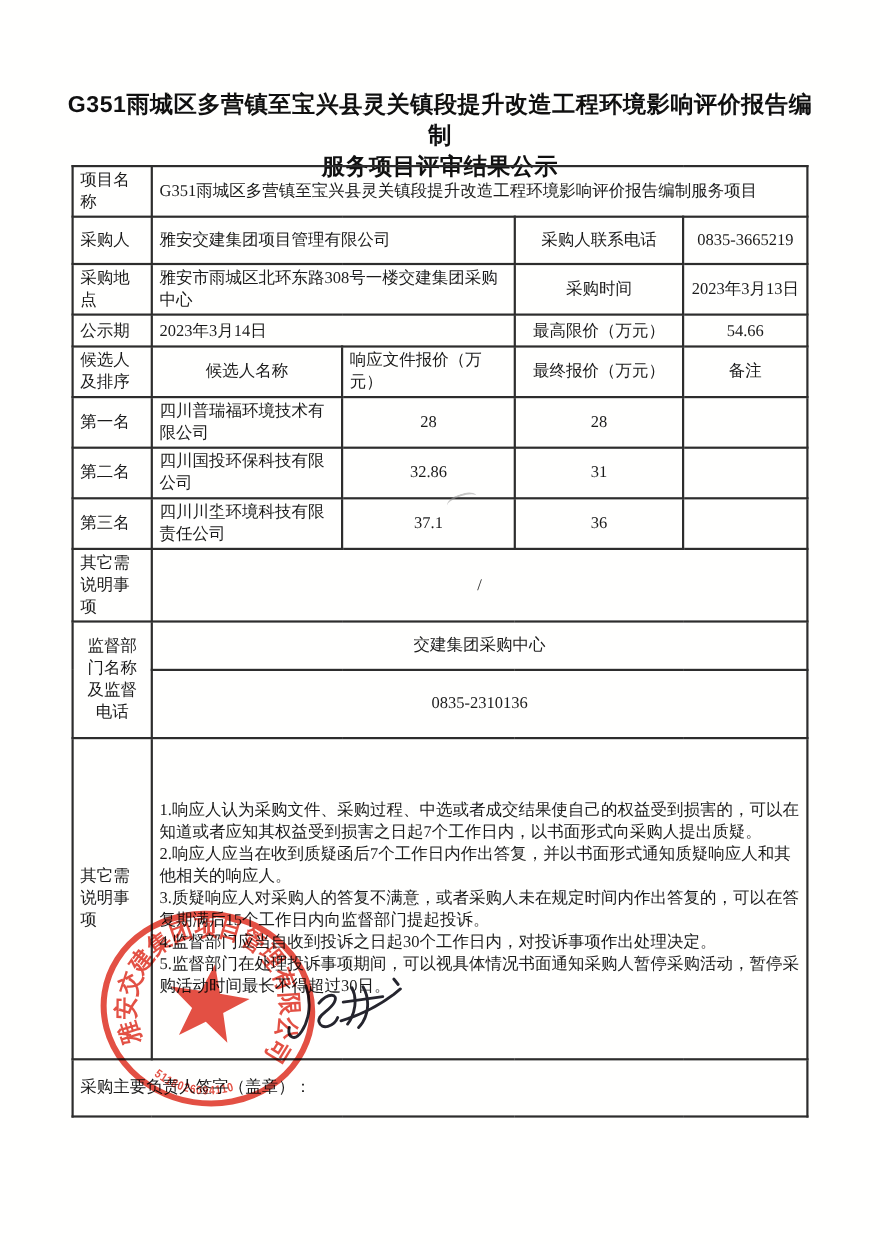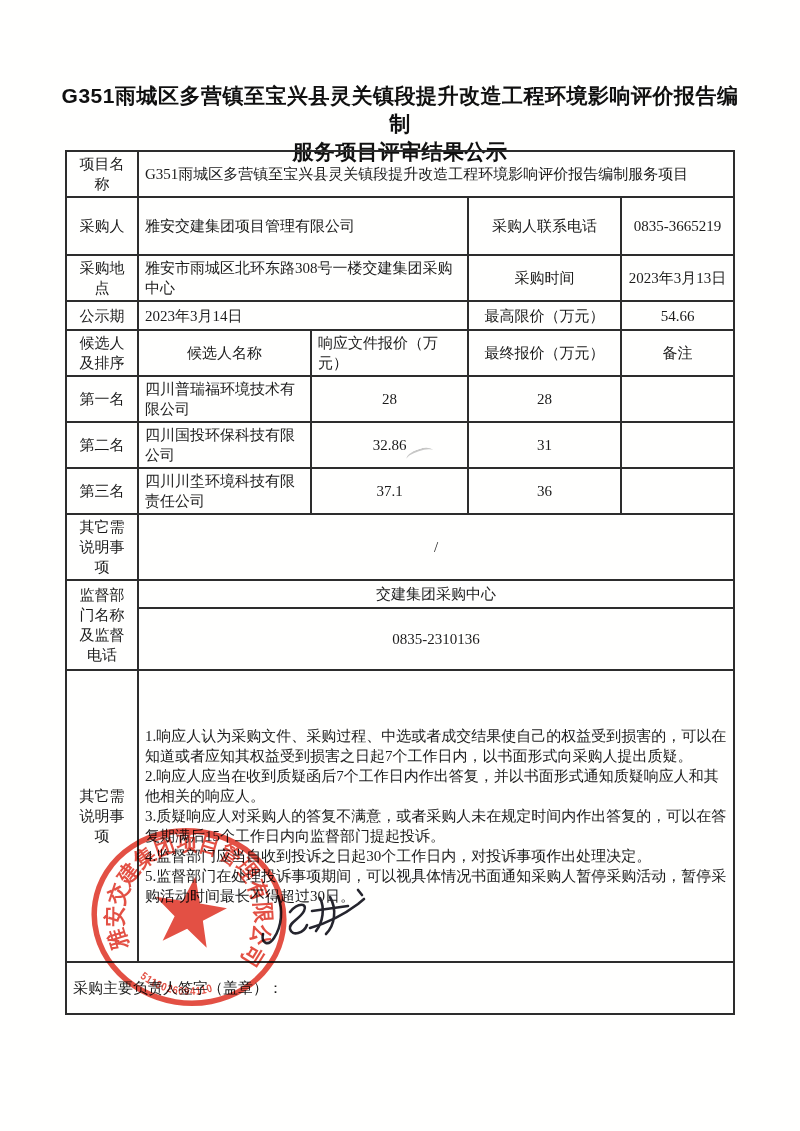--- a/index.html
+++ b/index.html
@@ -13,21 +13,21 @@
     font-size:21px;line-height:28px;color:#101010;letter-spacing:.5px;
   }
   table.main{
     position:absolute;left:65px;top:150px;width:668px;
     border-collapse:collapse;table-layout:fixed;
   }
   table.main td{
     border:2px solid #2d2d2d;padding:2px 6px;font-size:15px;line-height:20px;
     color:#1b1b1b;word-break:break-all;vertical-align:middle;background:transparent;
   }
-  td.lab{padding:2px 3px;text-align:center;}
+  td.lab{padding:2px 3px;}
   td.ctr{text-align:center;}
   td.num{text-align:center;font-family:"Liberation Serif","DejaVu Serif",serif;}
   td.hdr{text-align:left;padding:2px 11px;}
   td.notice{padding:6px 9px;line-height:27px;font-size:15px;}
   td.supv{text-align:center;}
   td.sig{padding:2px 5px;}
   
   .seal{
     position:absolute;left:86px;top:824px;width:208px;height:188px;
     opacity:.88;mix-blend-mode:multiply;pointer-events:none;
@@ -56,21 +56,21 @@
         <col style="width:173px">
         <col style="width:157px">
       <col style="width:153px">
         <col style="width:113px">
     </colgroup>
     <tbody>
         <tr style="height:40px">
       <td class="lab">项目名称</td>
       <td colspan="4">G351雨城区多营镇至宝兴县灵关镇段提升改造工程环境影响评价报告编制服务项目</td>
     </tr>
-    <tr style="height:58px">
+    <tr style="height:43px">
       <td class="lab">采购人</td>
       <td colspan="2">雅安交建集团项目管理有限公司</td>
       <td class="ctr">采购人联系电话</td>
       <td class="ctr">0835-3665219</td>
     </tr>
     <tr style="height:42px">
       <td class="lab">采购地点</td>
       <td colspan="2">雅安市雨城区北环东路308号一楼交建集团采购中心</td>
       <td class="ctr">采购时间</td>
       <td class="ctr">2023年3月13日</td>
@@ -106,21 +106,21 @@
       <td class="lab">第三名</td>
       <td>四川川坔环境科技有限责任公司</td>
       <td class="num">37.1</td>
       <td class="num">36</td>
       <td class="ctr"></td>
     </tr>
     <tr style="height:40px">
       <td class="lab">其它需说明事项</td>
       <td colspan="4" class="ctr">/</td>
     </tr>
-    <tr style="height:28px">
+    <tr style="height:44px">
       <td class="lab ctr" rowspan="2">监督部门名称及监督电话</td>
       <td colspan="4" class="supv">交建集团采购中心</td>
     </tr>
     <tr style="height:62px">
       <td colspan="4" class="supv">0835-2310136</td>
     </tr>
     <tr style="height:292px">
       <td class="lab">其它需说明事项</td>
       <td colspan="4" class="notice">
         <div>1.响应人认为采购文件、采购过程、中选或者成交结果使自己的权益受到损害的，可以在知道或者应知其权益受到损害之日起7个工作日内，以书面形式向采购人提出质疑。</div>

